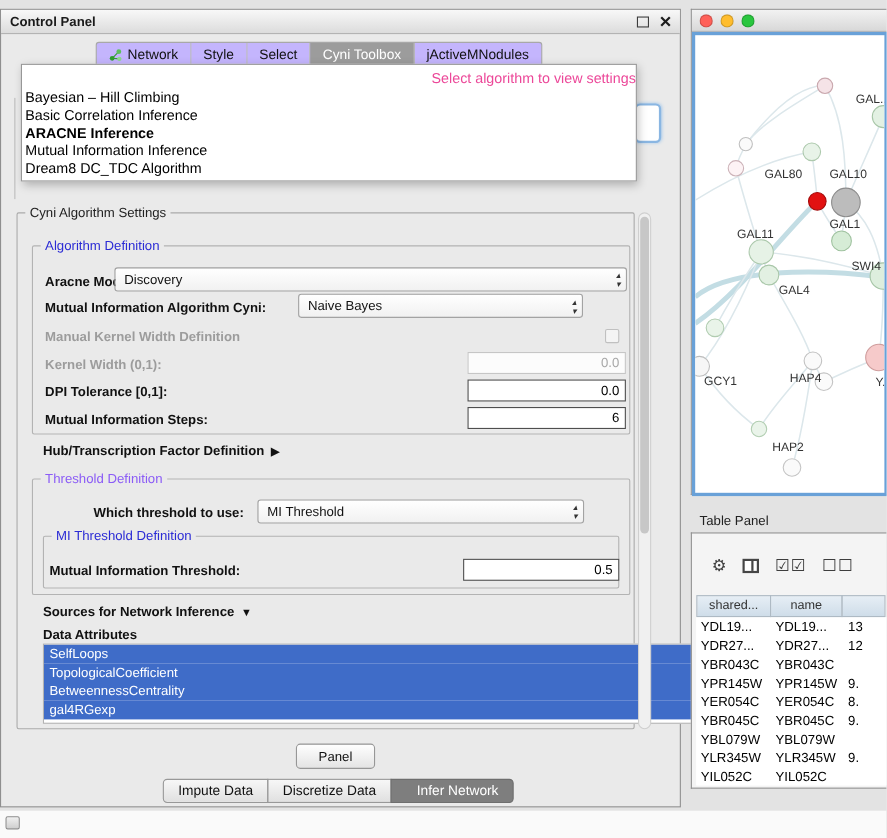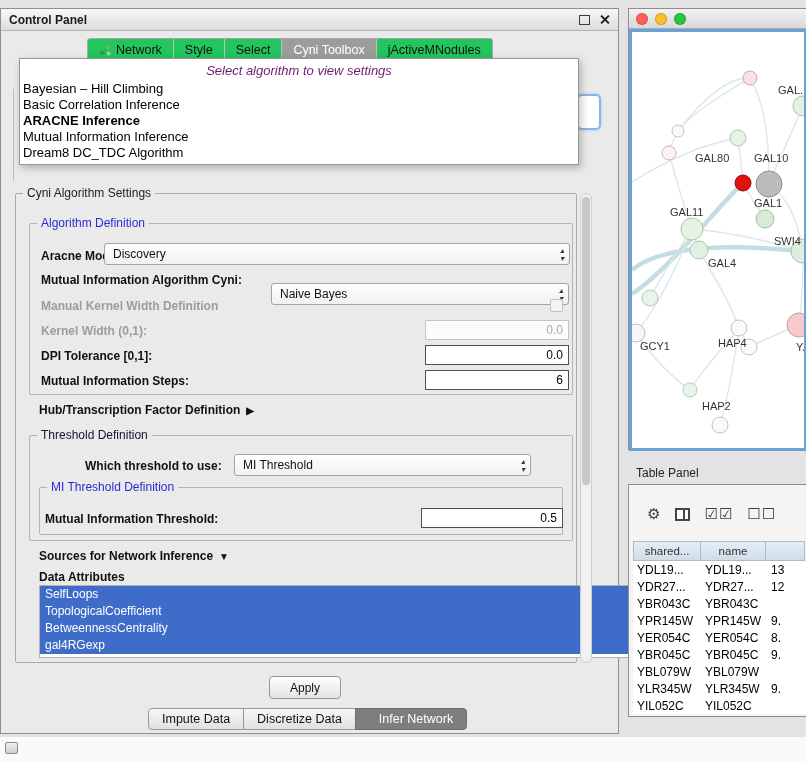--- a/index.html
+++ b/index.html
@@ -9,37 +9,37 @@
   
   .window-cp{position:absolute;left:0;top:8px;width:619px;height:726px;background:#eaeaea;border:1px solid #8f8f8f;box-sizing:border-box;}
   .cp-titlebar{height:22px;background:linear-gradient(#f8f8f8,#dcdcdc);border-bottom:1px solid #b3b3b3;display:flex;align-items:center;padding:0 8px;font-size:12px;font-weight:bold;color:#1a1a1a;box-sizing:border-box;}
   .tb-icons{margin-left:auto;display:flex;align-items:center;gap:9px;}
   .float-box{width:9px;height:8px;border:1.5px solid #3c3c3c;display:inline-block;background:transparent;}
   .close-x{position:relative;width:11px;height:11px;display:inline-block;}
   .close-x::before,.close-x::after{content:"";position:absolute;left:5px;top:0;width:2px;height:11px;background:#1d1d1d;}
   .close-x::before{transform:rotate(45deg);}
   .close-x::after{transform:rotate(-45deg);}
 
-  .tabstrip{position:absolute;left:86px;top:29px;height:22px;display:flex;border:1px solid #a8a8a8;border-radius:3px;background:#22c55e;overflow:hidden;}
+  .tabstrip{position:absolute;left:86px;top:29px;height:22px;display:flex;border:1px solid #a8a8a8;border-radius:3px;background:#c4b5fd;overflow:hidden;}
   .tab{display:flex;align-items:center;gap:5px;padding:0 11px;font-size:12.5px;color:#111;border-right:1px solid #bdbdbd;white-space:nowrap;}
   .tab:last-child{border-right:none;}
   .tab.sel{background:#9c9c9c;color:#fff;}
 
   .frag-line{position:absolute;left:12px;top:80px;width:1px;height:92px;background:#bcbcbc;}
   .frag-combo{position:absolute;left:576px;top:85px;width:20px;height:32px;background:#fff;border:2px solid #8ab6e2;border-radius:5px;box-shadow:0 0 3px #a5c8ea;z-index:5;}
 
   .algo-popup{position:absolute;left:18px;top:49px;width:560px;background:#fff;border:1px solid #979797;box-shadow:2px 3px 8px rgba(0,0,0,.25);z-index:50;box-sizing:border-box;padding-bottom:3px;}
-  .popup-placeholder{color:#701a75;text-align:center;font-size:13px;padding:4px 0 3px;font-style:italic;}
+  .popup-placeholder{color:#ec4899;text-align:right;font-size:13px;padding:4px 0 3px;}
   .popup-item{font-size:13px;height:16px;line-height:16px;padding:0 3px;color:#000;white-space:nowrap;}
   .popup-item.sel{font-weight:bold;}
 
   .group{position:absolute;border:1px solid #aaa;border-radius:2px;box-sizing:border-box;}
   .group-title{position:absolute;top:-8px;left:7px;background:#eaeaea;padding:0 4px;font-size:12px;color:#222;white-space:nowrap;}
   .group-title.blue{color:#2b2bd5;}
-  .group-title.green{color:#0f172a;}
+  .group-title.green{color:#8b5cf6;}
   .g-cyni{left:14px;top:184px;width:562px;height:470px;}
   .g-algo{left:28px;top:214px;width:544px;height:172px;border-color:#b3b3b3;}
   .g-thresh{left:28px;top:426px;width:544px;height:106px;border-color:#b3b3b3;}
   .g-mi{left:38px;top:478px;width:524px;height:48px;border-color:#b3b3b3;}
 
   .lbl{position:absolute;font-size:12px;font-weight:bold;color:#111;white-space:nowrap;}
   .lbl.dis{color:#9c9c9c;}
   .disclosure{font-size:10px;margin-left:6px;color:#111;}
 
   .combo{position:absolute;height:22px;background:linear-gradient(#ffffff,#f1f1f1);border:1px solid #a3a3a3;border-radius:3px;box-sizing:border-box;display:flex;align-items:center;font-size:12px;padding:0 20px 0 8px;color:#111;}
@@ -153,21 +153,21 @@
     <span class="lbl" style="left:40px;top:240px;">Aracne Mode:</span>
     <div class="combo" style="left:103px;top:234px;width:466px;">
       <span>Discovery</span>
       <span class="arrows">
           <i>▴</i>
           <i>▾</i>
         </span>
     </div>
 
     <span class="lbl" style="left:40px;top:264px;">Mutual Information Algorithm Cyni:</span>
-    <div class="combo" style="left:270px;top:258px;width:298px;margin-top:16px;">
+    <div class="combo" style="left:270px;top:258px;width:259px;">
       <span>Naive Bayes</span>
       <span class="arrows">
           <i>▴</i>
           <i>▾</i>
         </span>
     </div>
 
     <span class="lbl dis" style="left:40px;top:290px;">Manual Kernel Width Definition</span>
     <span class="cbox" style="left:549px;top:290px;"></span>
 
@@ -218,21 +218,21 @@
         </div>
       <div class="attr-scroll">
           <div class="thumb"></div>
         </div>
     </div>
 
     <div class="vscroll">
         <div class="thumb"></div>
       </div>
 
-    <div class="apply-btn">Apply</div>
+    <div class="apply-btn">Panel</div>
 
     <div class="bottom-tabs">
         <div class="btab">Impute Data</div>
         <div class="btab">Discretize Data</div>
         <div class="btab sel">Infer Network</div>
       </div>
   </div>
 
   <div class="net-window">
     <div class="net-titlebar">

